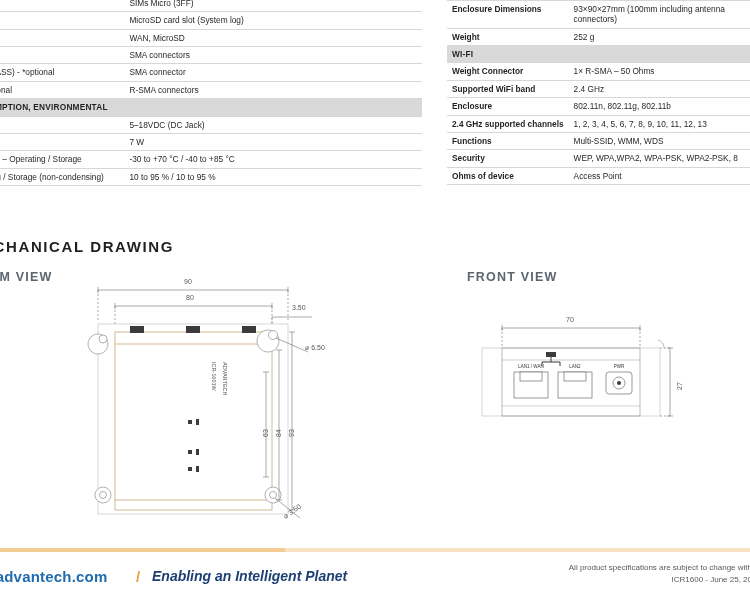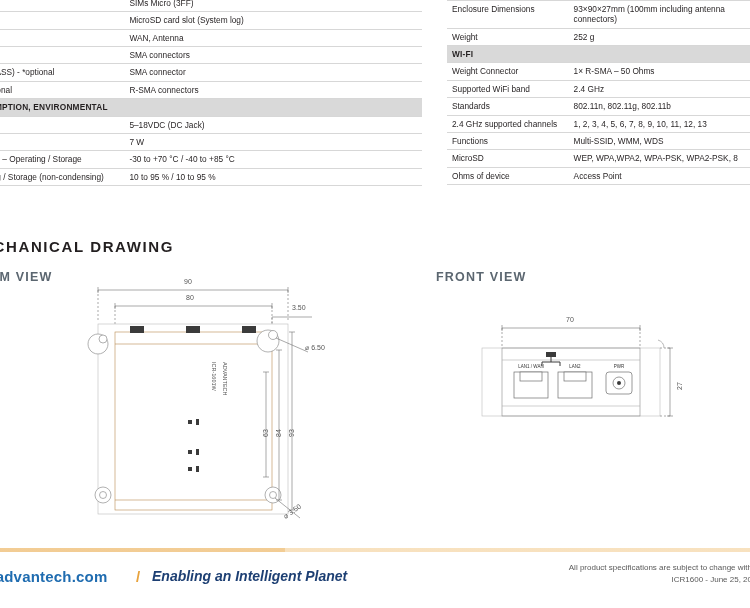--- a/index.html
+++ b/index.html
@@ -36,40 +36,40 @@
     position:absolute;
     left:-58px;top:-6px;width:480px;
   }
   .left-table table.spec td.k{width:38%;}
 
   
   .right-table{
     position:absolute;
     left:447px;top:0px;width:320px;
   }
-  .right-table table.spec td.k{width:38%;}
+  .right-table table.spec td.k{width:38%;font-weight:bold;}
 
   
   .mech-head{
     position:absolute;
     left:-18px;top:238px;
     font-size:15px;
     font-weight:bold;
     letter-spacing:1.6px;
     color:#231f20;
   }
   .view-label{
     position:absolute;
     font-size:12.5px;
     font-weight:bold;
     letter-spacing:1.2px;
     color:#5b6670;
   }
   .bottom-view-label{left:-20px;top:270px;}
-  .front-view-label{left:436px;top:270px;}
+  .front-view-label{left:467px;top:270px;}
 
   
   .draw{position:absolute;}
   .dim-text{
     position:absolute;
     font-size:7px;
     color:#555;
     font-family:"Liberation Sans", sans-serif;
   }
   .dim-text.vert{
@@ -112,21 +112,21 @@
           <tr>
             <td class="k">M</td>
             <td>SIMs Micro (3FF)</td>
           </tr>
           <tr>
             <td class="k">croSD</td>
             <td>MicroSD card slot (System log)</td>
           </tr>
           <tr>
             <td class="k">dicators</td>
-            <td>WAN, Antenna</td>
+            <td>WAN, MicroSD</td>
           </tr>
           <tr>
             <td class="k">T</td>
             <td>SMA connectors</td>
           </tr>
           <tr>
             <td class="k">(GPS, GLONASS) - *optional</td>
             <td>SMA connector</td>
           </tr>
           <tr>
@@ -172,33 +172,33 @@
           </tr>
           <tr>
             <td class="k">Weight Connector</td>
             <td>1× R-SMA – 50 Ohms</td>
           </tr>
           <tr>
             <td class="k">Supported WiFi band</td>
             <td>2.4 GHz</td>
           </tr>
           <tr>
-            <td class="k">Standards</td>
+            <td class="k">Enclosure</td>
             <td>802.11n, 802.11g, 802.11b</td>
           </tr>
           <tr>
             <td class="k">2.4 GHz supported channels</td>
             <td>1, 2, 3, 4, 5, 6, 7, 8, 9, 10, 11, 12, 13</td>
           </tr>
           <tr>
             <td class="k">Functions</td>
             <td>Multi-SSID, WMM, WDS</td>
           </tr>
           <tr>
-            <td class="k">MicroSD</td>
+            <td class="k">Security</td>
             <td>WEP, WPA,WPA2, WPA-PSK, WPA2-PSK, 8</td>
           </tr>
           <tr>
             <td class="k">Ohms of device</td>
             <td>Access Point</td>
           </tr>
         </tbody>
     </table>
   </div>
 

